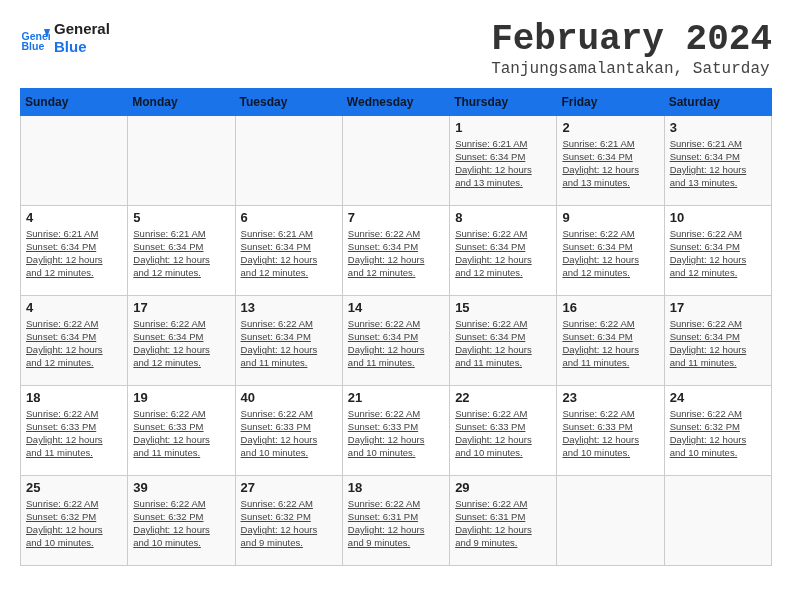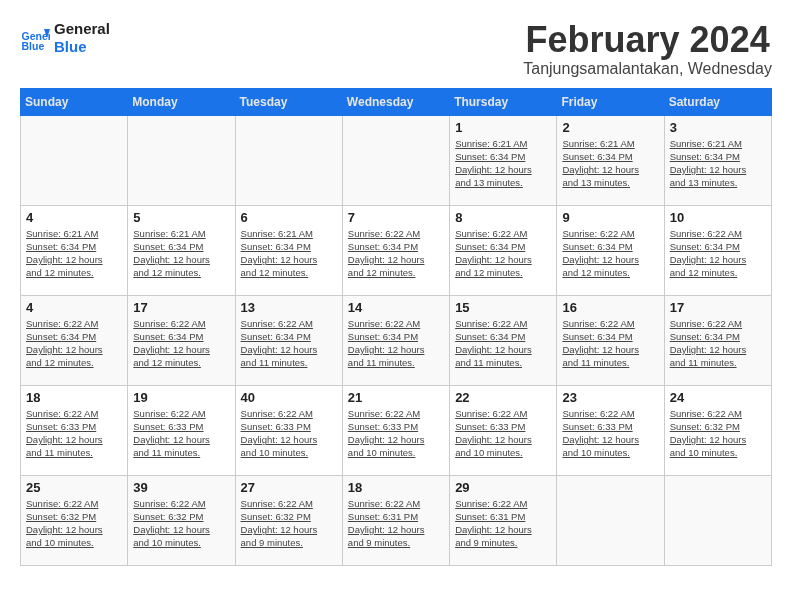--- a/index.html
+++ b/index.html
@@ -19,40 +19,41 @@
     .logo {
       display: flex;
       align-items: center;
       gap: 4px;
     }
     .logo-icon {
       width: 30px;
       height: 30px;
     }
     .title-block {
-      text-align: center;
+      text-align: left;
+      font-family: Liberation Mono, monospace;
     }
     .month-title {
       font-size: 36px;
       font-weight: bold;
       color: #333;
       line-height: 1.1;
     }
     .location-title {
       font-size: 16px;
       color: #444;
     }
     table {
       width: 100%;
       border-collapse: collapse;
       table-layout: fixed;
     }
     thead tr th {
       background-color: #1a73e8;
-      color: #e5e5e5;
+      color: #0f172a;
       font-size: 12px;
       font-weight: bold;
       padding: 6px 4px;
       text-align: left;
       border: 1px solid #1a73e8;
       margin-top: 21px;
     }
     tbody tr td {
       vertical-align: top;
       border: 1px solid #ccc;
@@ -91,21 +92,21 @@
       <text x="2" y="36" font-size="14" font-weight="bold" fill="#1a73e8">Blue</text>
       <polygon points="32,8 40,8 36,20" fill="#1a73e8"></polygon>
     </svg>
     <div style="line-height:1.2">
       <div style="font-size:15px;font-weight:bold;color:#222;">General</div>
       <div style="font-size:15px;font-weight:bold;color:#1a73e8;">Blue</div>
     </div>
   </div>
   <div class="title-block">
     <div class="month-title">February 2024</div>
-    <div class="location-title">Tanjungsamalantakan, Wednesday</div>
+    <div class="location-title">Tanjungsamalantakan, Saturday</div>
   </div>
 </div>
 
 <table>
   <thead>
     <tr id="dow-row">
         <th>Sunday</th>
         <th>Monday</th>
         <th>Tuesday</th>
         <th>Wednesday</th>

